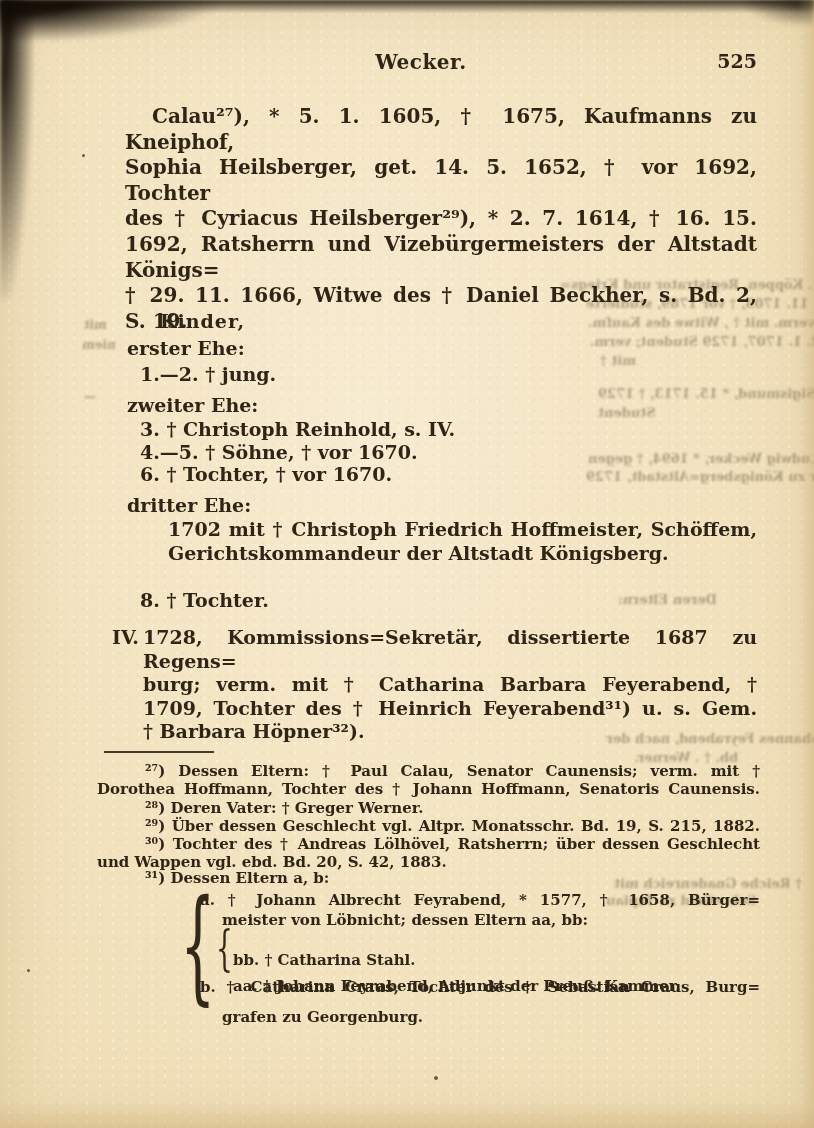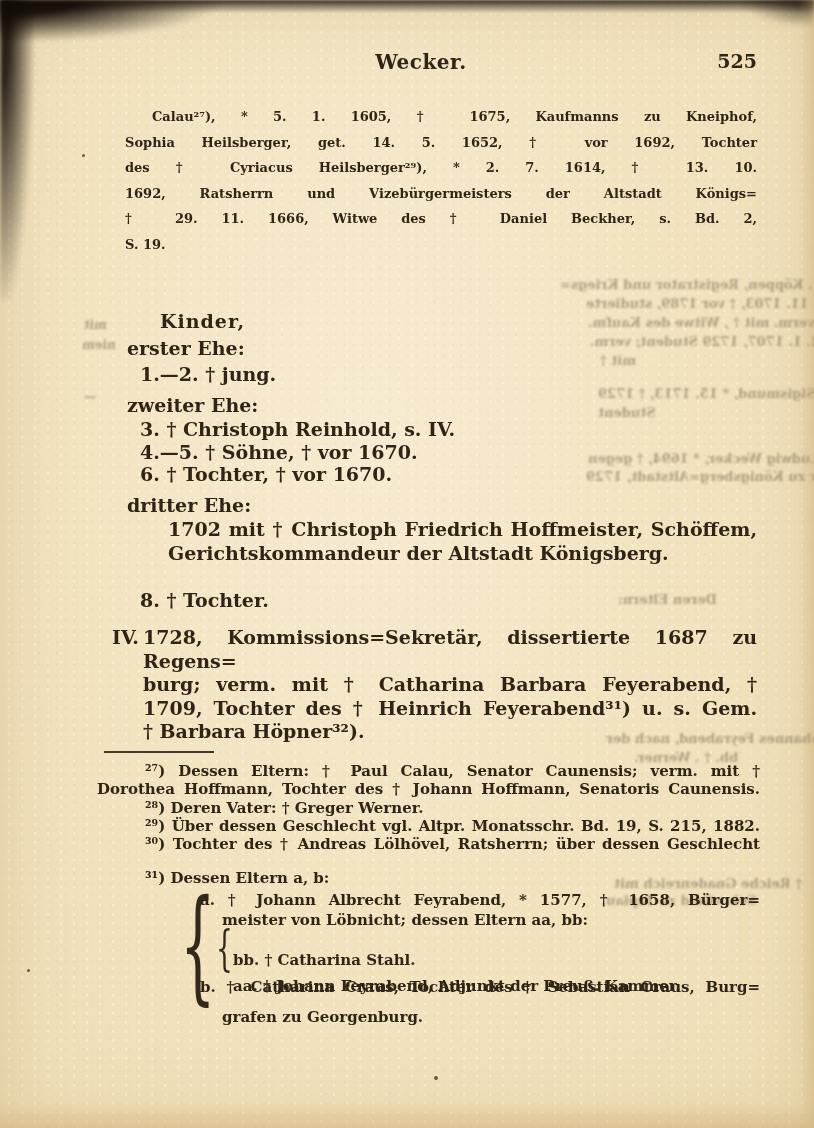--- a/index.html
+++ b/index.html
@@ -48,21 +48,21 @@
   #bl14{left:84px;top:318px;font-size:12px;}
   #bl15{left:82px;top:338px;font-size:12px;}
   #bl16{left:84px;top:390px;font-size:12px;}
 
   
   #header{top:50px;left:125px;width:632px;height:24px;font-size:20px;}
   #page-title{position:absolute;left:0;right:40px;text-align:center;letter-spacing:.5px;}
   #page-number{position:absolute;right:0;top:0;font-size:19px;}
 
   
-  #intro{top:104px;left:125px;width:632px;font-size:13px;line-height:25.6px;}
+  #intro{top:104px;left:125px;width:632px;font-size:20px;line-height:25.6px;}
   #intro .il0{text-indent:27px;}
 
   
   .bodyline{font-size:19px;}
   #kinder-heading{top:310px;left:160px;letter-spacing:1px;}
   #g1-label{top:337px;left:127px;}
   #g1-i0{top:363px;left:140px;}
   #g2-label{top:394px;left:127px;}
   #g2-i0{top:418px;left:140px;}
   #g2-i1{top:441px;left:140px;}
@@ -120,21 +120,21 @@
   <div class="bleed" id="bl16">—</div>
 
   <div class="abs" id="header">
     <span id="page-title">Wecker.</span>
     <span id="page-number">525</span>
   </div>
 
   <div class="abs" id="intro">
     <div class="il0 j">Calau²⁷), * 5. 1. 1605, † 1675, Kaufmanns zu Kneiphof,</div>
     <div class="j">Sophia Heilsberger, get. 14. 5. 1652, † vor 1692, Tochter</div>
-    <div class="j">des † Cyriacus Heilsberger²⁹), * 2. 7. 1614, † 13. 10.</div>
+    <div class="j">des † Cyriacus Heilsberger²⁹), * 2. 7. 1614, † 16. 15.</div>
     <div class="j">1692, Ratsherrn und Vizebürgermeisters der Altstadt Königs=</div>
     <div class="j">† 29. 11. 1666, Witwe des † Daniel Beckher, s. Bd. 2,</div>
     <div>S. 19.</div>
   </div>
 
   <div class="abs bodyline nw" id="kinder-heading">Kinder,</div>
   <div class="abs bodyline nw" id="g1-label">erster Ehe:</div>
   <div class="abs bodyline nw" id="g1-i0">1.—2. † jung.</div>
   <div class="abs bodyline nw" id="g2-label">zweiter Ehe:</div>
   <div class="abs bodyline nw" id="g2-i0">3. † Christoph Reinhold, s. IV.</div>
@@ -158,20 +158,21 @@
   </div>
 
   <div class="abs" id="fn-rule"></div>
 
   <div class="abs" id="fns">
     <div class="ind j">²⁷) Dessen Eltern: † Paul Calau, Senator Caunensis; verm. mit †</div>
     <div class="j">Dorothea Hoffmann, Tochter des † Johann Hoffmann, Senatoris Caunensis.</div>
     <div class="ind">²⁸) Deren Vater: † Greger Werner.</div>
     <div class="ind j">²⁹) Über dessen Geschlecht vgl. Altpr. Monatsschr. Bd. 19, S. 215, 1882.</div>
     <div class="ind j">³⁰) Tochter des † Andreas Lölhövel, Ratsherrn; über dessen Geschlecht</div>
+    <div>und Wappen vgl. ebd. Bd. 20, S. 42, 1883.</div>
   </div>
 
   <div class="abs" id="fn31">
     <div class="fl" id="fn31-head">³¹) Dessen Eltern a, b:</div>
     <span class="fl" id="brace-big">{</span>
     <span class="fl" id="brace-small">{</span>
     <div class="fl j" id="fn31-a1">a. † Johann Albrecht Feyrabend, * 1577, † 1658, Bürger=</div>
     <div class="fl" id="fn31-a2">meister von Löbnicht; dessen Eltern aa, bb:</div>
     <div class="fl" id="fn31-aa">aa. † Johann Feyrabend, Adjunkt der Preuß. Kammer.</div>
     <div class="fl" id="fn31-bb">bb. † Catharina Stahl.</div>

